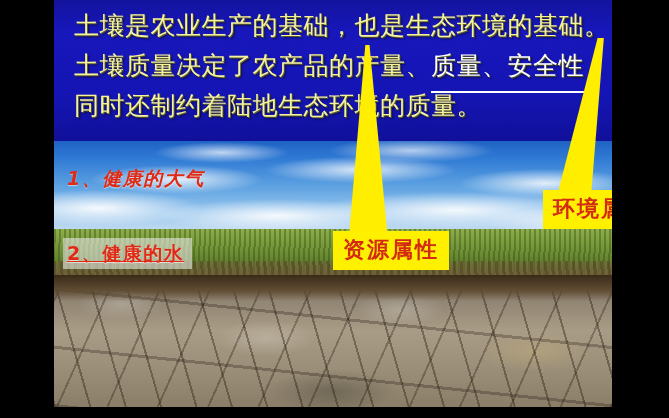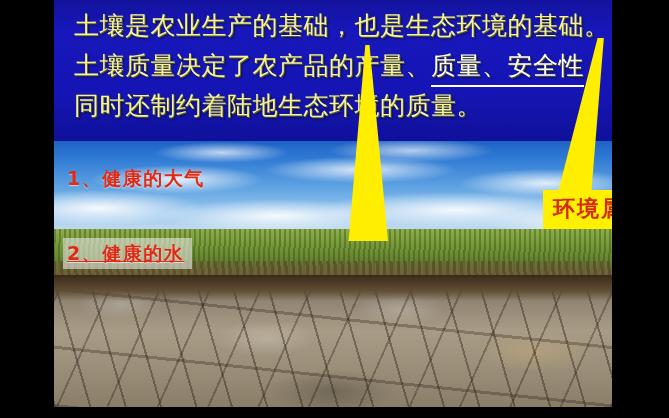--- a/index.html
+++ b/index.html
@@ -34,21 +34,21 @@
     white-space:nowrap;
     text-shadow:
        1px 1px 0 #5a5a20,
        2px 2px 2px rgba(0,0,0,.55);
     font-weight:500;
   }
   .tline .plain{color:#f5f2a0;}
   .tline .uline{
     color:#ffffff;
     border-bottom:2px solid #ffffff;
-    padding-bottom:5px;
+    padding-bottom:11px;
   }
   .tline .white{color:#ffffff;}
   
   .photo{
     position:absolute;left:0;top:141px;width:558px;height:266px;overflow:hidden;
   }
   
   .sky{
     position:absolute;left:0;top:0;width:100%;height:96px;
     background:
@@ -112,21 +112,21 @@
   }
   #callout-resource{left:279px;top:231px;}
   #callout-environment{left:489px;top:190px;}
   
   .side-label{
     position:absolute;color:#e02a16;font-size:19px;line-height:26px;
     letter-spacing:1.5px;white-space:nowrap;font-weight:700;
     padding:2px 8px 3px 4px;
     text-shadow:0 1px 1px rgba(255,255,255,.55);
   }
-  #label-air{left:9px;top:163px;}
+  #label-air{left:9px;top:163px;font-style:italic;}
   #label-water{left:9px;top:238px;background:rgba(228,228,222,.62);text-decoration:underline;}
   #label-soil{left:9px;top:313px;background:rgba(236,231,228,.60);}
   
   .bottom-bar{
     position:absolute;left:0;bottom:0;width:558px;height:7px;background:#000;
   }
   .pillar{position:absolute;top:0;height:418px;background:#000;}
   #pillar-left{left:0;width:54px;}
   #pillar-right{left:612px;width:57px;}
 </style>
@@ -153,20 +153,21 @@
 
     <div class="photo">
       <div class="sky"></div>
       <div class="grass"></div>
       <div class="soil"></div>
     </div>
 
     <div class="arrow" id="arrow-resource"></div>
     <div class="arrow" id="arrow-environment"></div>
 
+    <div class="callout" id="callout-resource">资源属性</div>
     <div class="callout" id="callout-environment">环境属性</div>
 
     <div class="side-label" id="label-air">1、健康的大气</div>
     <div class="side-label" id="label-water">2、健康的水</div>
 
     <div class="bottom-bar"></div>
   </div>
 
   <div class="pillar" id="pillar-left"></div>
   <div class="pillar" id="pillar-right"></div>

